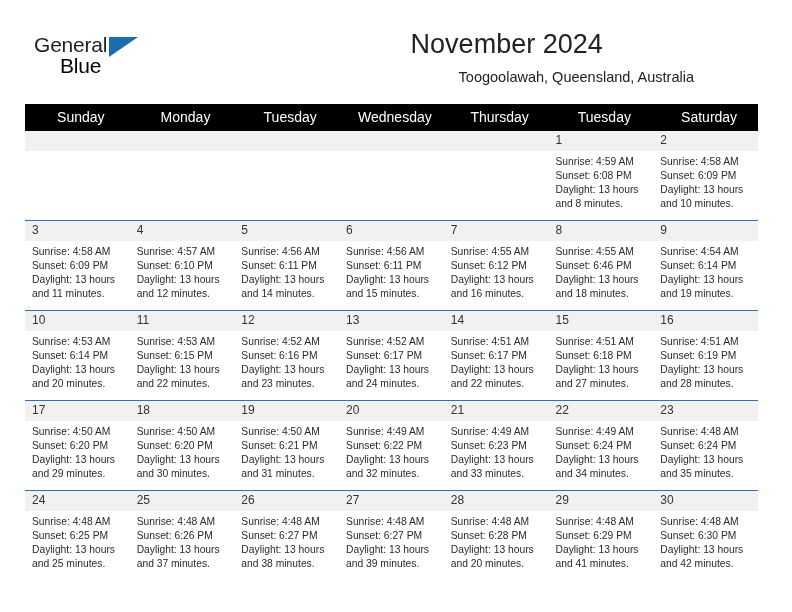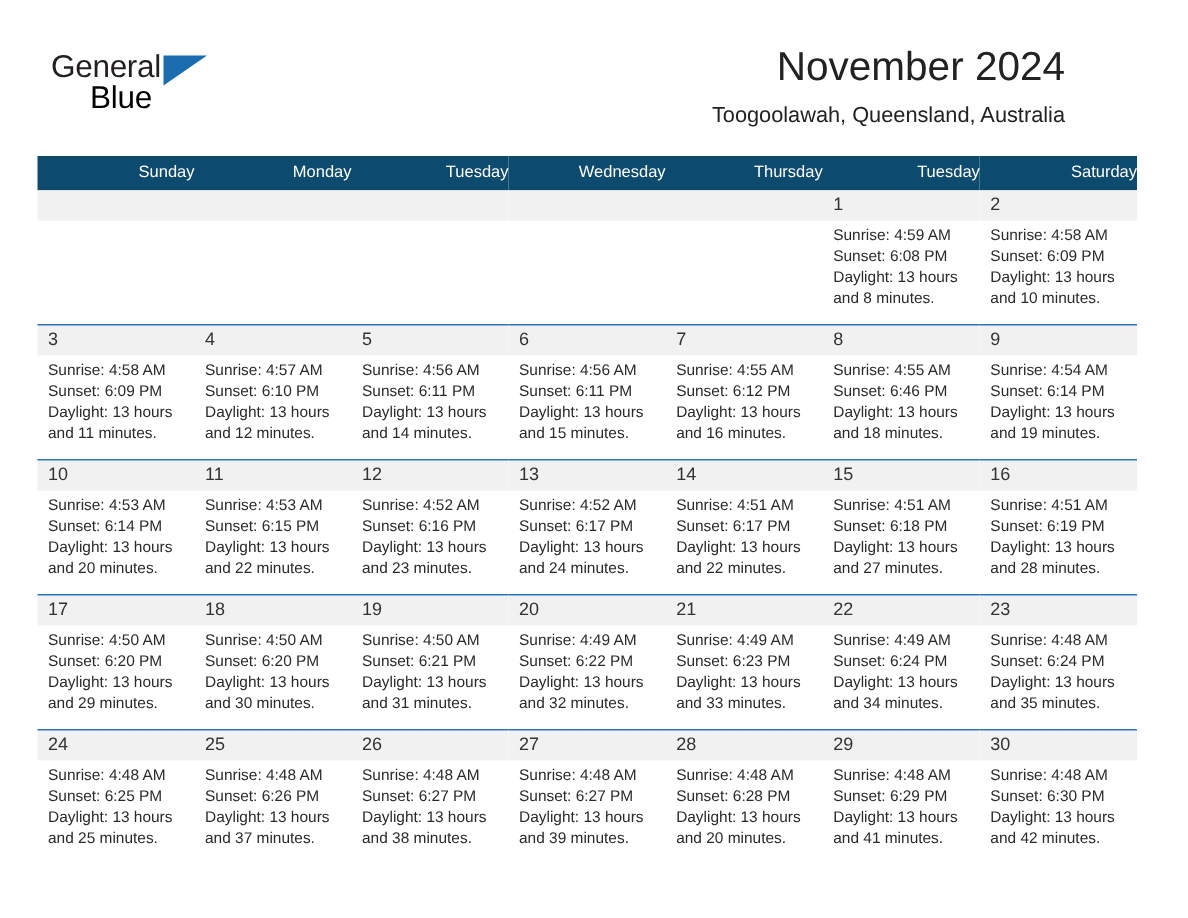--- a/index.html
+++ b/index.html
@@ -21,21 +21,20 @@
     box-sizing: border-box;
   }
 
   
   .header {
     position: absolute;
     left: 0;
     top: 0;
     width: 712px;
     height: 100px;
-    padding-left: 32px;
   }
   .logo {
     position: absolute;
     left: 34px;
     top: 33px;
     width: 130px;
     height: 48px;
   }
   .logo-general {
     position: absolute;
@@ -62,23 +61,23 @@
     left: 75px;
     top: 4px;
     width: 0;
     height: 0;
     border-left: 29px solid #1a6eb0;
     border-bottom: 20px solid transparent;
   }
 
   .title-block {
     position: absolute;
-    right: 34px;
+    right: 18px;
     top: 28px;
-    text-align: right;
+    text-align: left;
   }
   .cal-title {
     font-size: 27px;
     font-weight: normal;
     color: #222222;
     line-height: 32px;
     white-space: nowrap;
   }
   .cal-subtitle {
     margin-top: 9px;
@@ -92,25 +91,25 @@
   
   .calendar {
     position: absolute;
     left: 25px;
     top: 104px;
     width: 733px;
     border-collapse: collapse;
     table-layout: fixed;
   }
   .calendar th {
-    background: #0c4a6e;
+    background: #000000;
     color: #ffffff;
-    font-size: 11px;
+    font-size: 14px;
     font-weight: normal;
-    text-align: right;
+    text-align: center;
     padding: 5px 0 6px 7px;
     height: 12px;
     border: none;
   }
   .calendar td {
     vertical-align: top;
     padding: 0;
     height: 89px;
     border: none;
     border-top: 1px solid #2e72b3;

